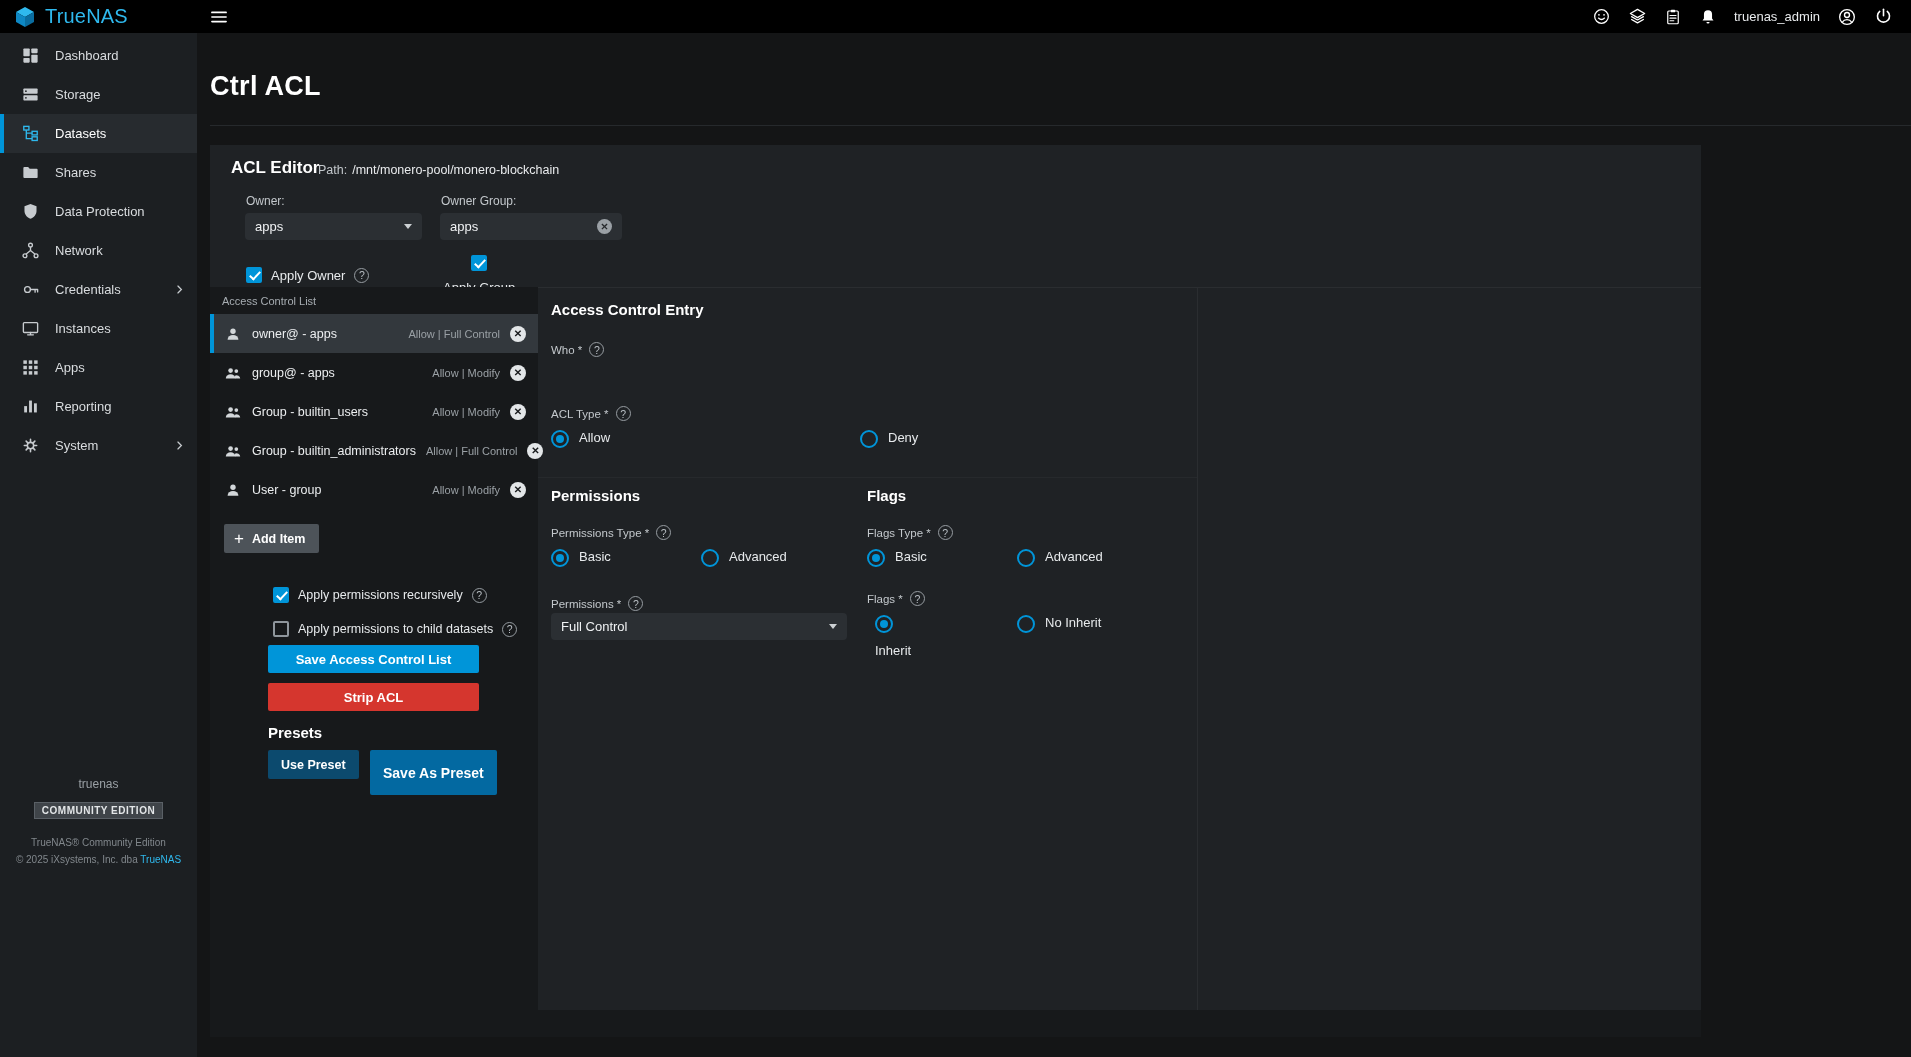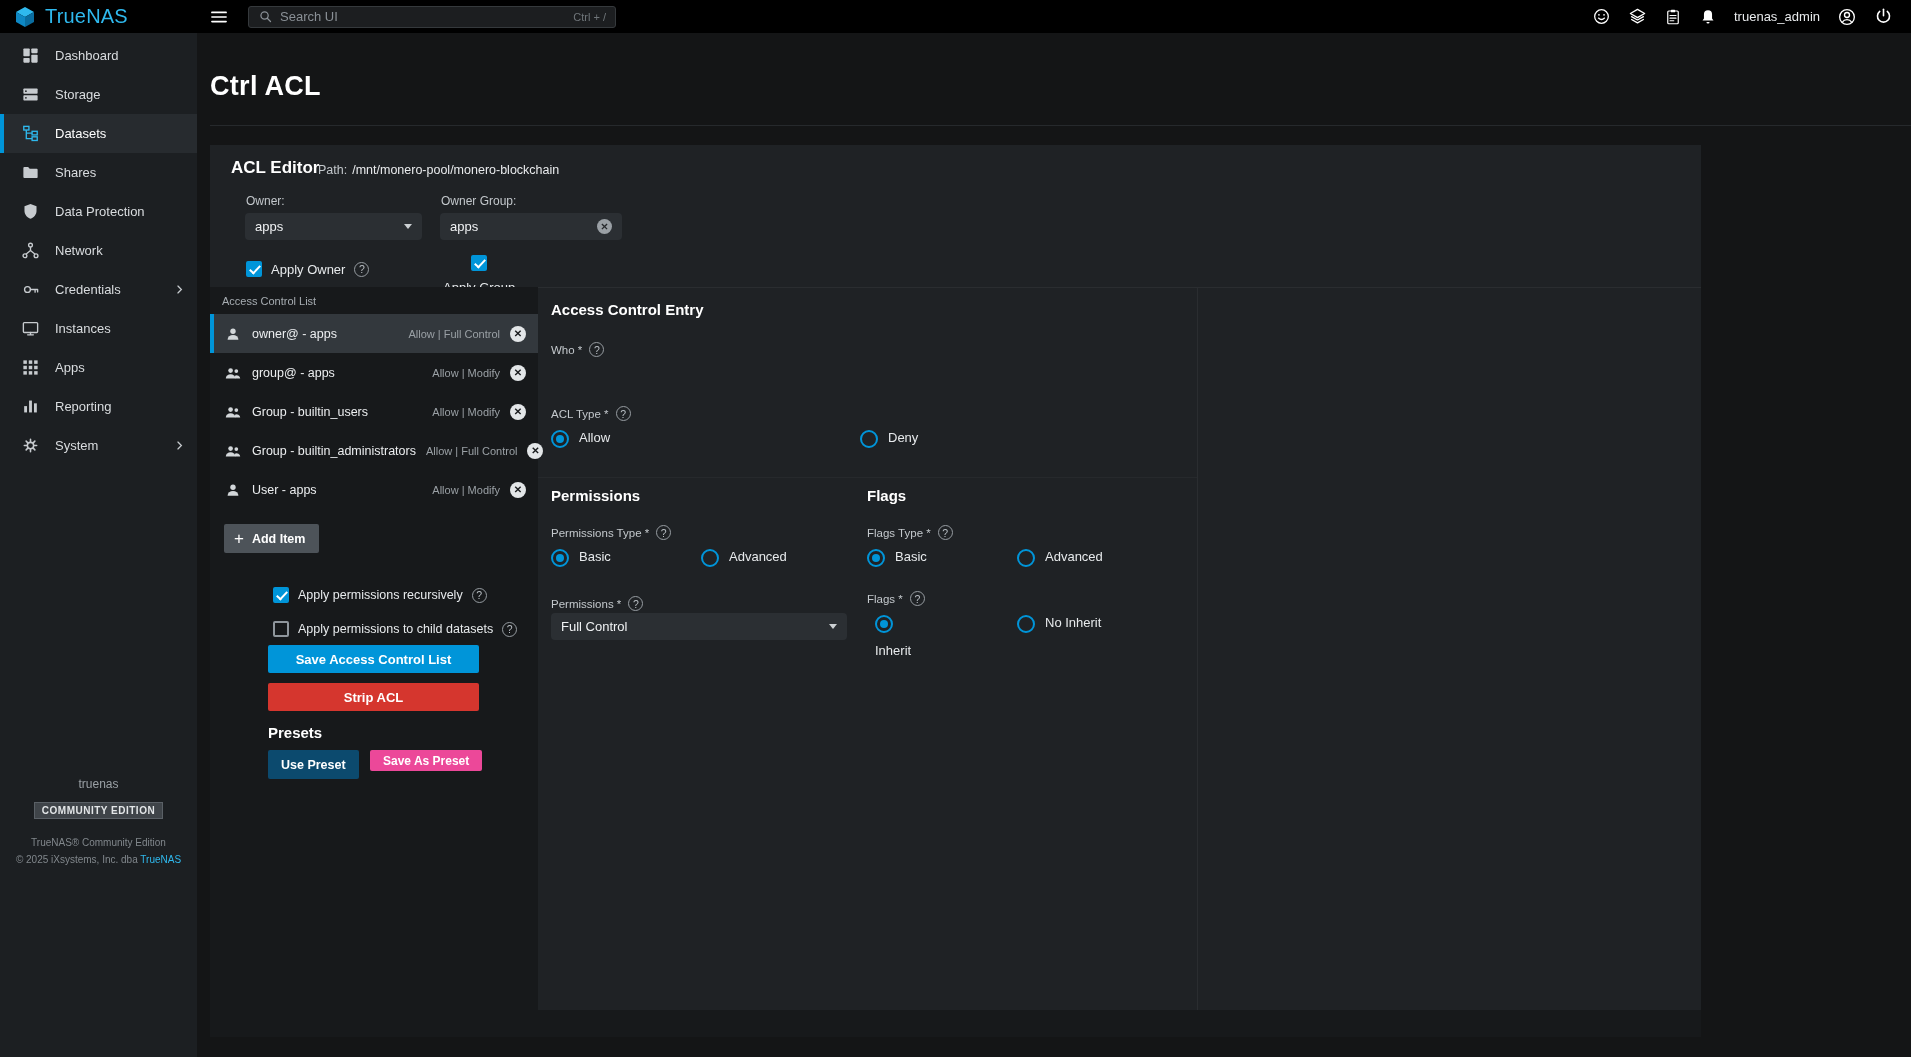--- a/index.html
+++ b/index.html
@@ -124,21 +124,21 @@
   .add-item-btn {
     position:absolute; left:14px; top:237px; height:29px; padding:0 14px 0 10px;
     background:#4d5359; color:#fff; font-size:12.5px; font-weight:700;
     display:flex; align-items:center; gap:8px;
   }
   .plus-glyph { font-size:17px; font-weight:400; line-height:1; }
   .save-btn { position:absolute; left:58px; top:358px; width:211px; height:28px; background:#0095d9; color:#fff; font-size:13px; font-weight:700; }
   .strip-btn { position:absolute; left:58px; top:396px; width:211px; height:28px; background:#d5362e; color:#fff; font-size:13px; font-weight:700; }
   .presets-title { position:absolute; left:58px; top:437px; font-size:15px; font-weight:700; color:#fff; }
   .use-preset-btn { position:absolute; left:58px; top:463px; height:29px; padding:0 13px; background:#0c4a6e; color:#fff; font-size:12.5px; font-weight:700; }
-  .save-preset-btn { position:absolute; left:160px; top:463px; height:21px; padding:0 13px; background:#ec4899; color:#fff; font-size:12px; font-weight:700; }
+  .save-preset-btn { position:absolute; left:160px; top:463px; height:45px; padding:0 13px; background:#0369a1; color:#fff; font-size:14px; font-weight:700; }
 
   .ace-title { position:absolute; left:13px; top:14px; font-size:15px; font-weight:700; color:#fff; }
   .small-label-row { position:absolute; display:flex; align-items:center; gap:7px; font-size:11.5px; color:#c3c8cc; }
   .section-heading { position:absolute; font-size:15px; font-weight:700; color:#fff; }
 
   .radio-row { position:absolute; display:flex; gap:10px; cursor:pointer; }
   .radio { width:18px; height:18px; border-radius:50%; border:2px solid #0095d9; position:relative; flex:none; }
   .radio.selected::after { content:''; position:absolute; inset:3px; background:#0095d9; border-radius:50%; }
   .radio-label { font-size:13px; color:#e7eaec; }
 </style>
@@ -154,30 +154,20 @@
         <polygon points="21,7 12,12 12,22 21,17" fill="#0a6da0"></polygon>
       </svg>
     </span>
     <span class="logo-text">TrueNAS</span>
   </div>
   <span class="hamburger">
     <svg viewBox="0 0 24 24" width="20" height="20" fill="none" stroke="currentColor" stroke-width="2" stroke-linecap="round">
         <path d="M3.5,6.5 H20.5 M3.5,12 H20.5 M3.5,17.5 H20.5"></path>
       </svg>
   </span>
-  <div class="search">
-    <span>
-      <svg viewBox="0 0 24 24" width="15" height="15" fill="none" stroke="currentColor" stroke-width="2" stroke-linecap="round">
-          <circle cx="10.5" cy="10.5" r="5.8"></circle>
-          <path d="M14.8,14.8 L20,20"></path>
-        </svg>
-    </span>
-    <input type="text" placeholder="Search UI" style="">
-    <span class="search-hint">Ctrl + /</span>
-  </div>
   <div class="topbar-right">
     <span class="tb-icon">
       <svg viewBox="0 0 24 24" width="19" height="19" fill="none" stroke="currentColor" stroke-width="1.6" stroke-linecap="round">
           <circle cx="12" cy="12" r="8.6"></circle>
           <circle cx="8.8" cy="9.8" r="1.1" fill="currentColor" stroke="none"></circle>
           <circle cx="15.2" cy="9.8" r="1.1" fill="currentColor" stroke="none"></circle>
           <path d="M8.2,14 q3.8,3.6 7.6,0"></path>
         </svg>
     </span>
     <span class="tb-icon">
@@ -368,21 +358,21 @@
 
     <div class="select" style="left:35px; top:68px; width:177px;">
       <span>apps</span>
       <span class="caret"></span>
     </div>
     <div class="select" style="left:230px; top:68px; width:182px;">
       <span>apps</span>
       <span class="clear-icon">✕</span>
     </div>
 
-    <div class="cb-row" style="left:36px; top:116px;">
+    <div class="cb-row" style="left:36px; top:122px;">
       <span class="checkbox checked"></span>
       <span class="cb-label">Apply Owner</span>
       <span class="help">?</span>
     </div>
     <div class="cb-row" style="left:233px; top:110px;flex-direction:column;">
       <span class="checkbox checked"></span>
       <span class="cb-label">Apply Group</span>
       <span class="help">?</span>
     </div>
 
@@ -446,21 +436,21 @@
           <span class="close-icon">✕</span>
         </div>
 
         <div class="acl-item">
           <span class="ace-icon">
               <svg viewBox="0 0 24 24" width="18" height="18" fill="currentColor">
                 <circle cx="12" cy="8.4" r="3.6"></circle>
                 <path d="M4.8,19.8 a7.2,6.6 0 0 1 14.4,0 Z"></path>
               </svg>
             </span>
-          <span class="acl-who">User - apps</span>
+          <span class="acl-who">User - group</span>
           <span class="acl-perm">Allow | Modify</span>
           <span class="close-icon">✕</span>
         </div>
       </div>
 
       <button class="add-item-btn">
         <span class="plus-glyph">+</span>
         <span>Add Item</span>
       </button>
 

